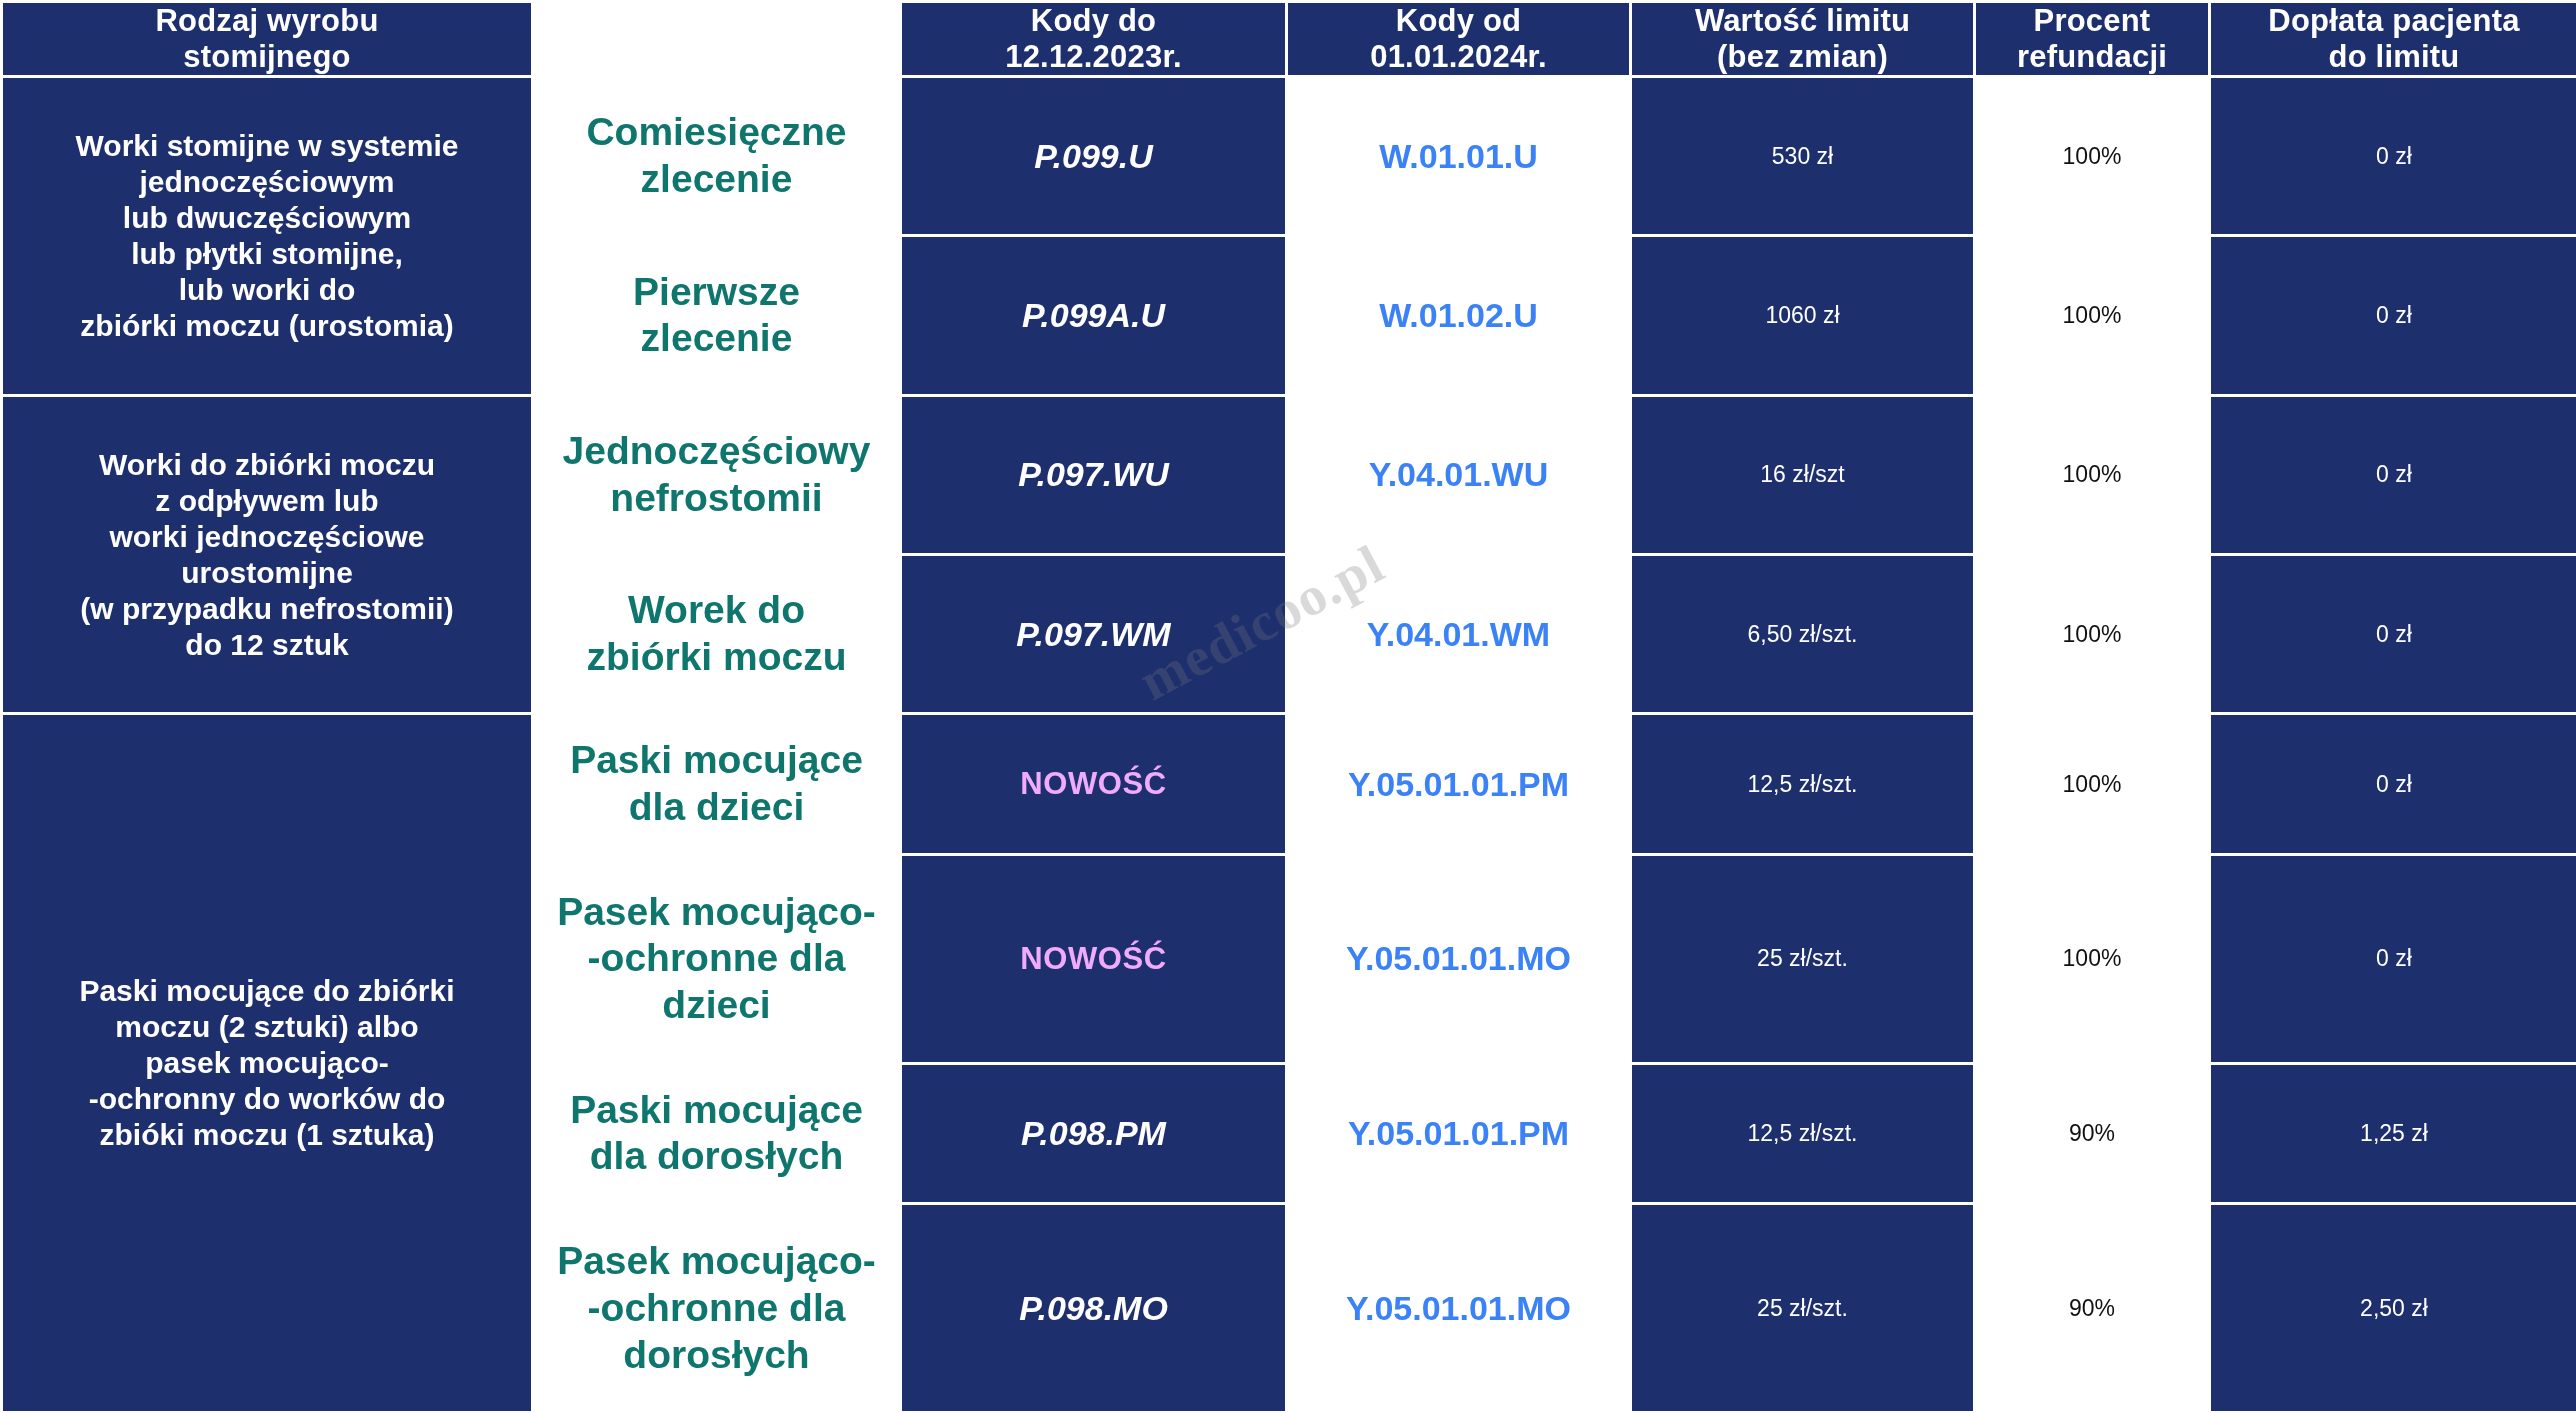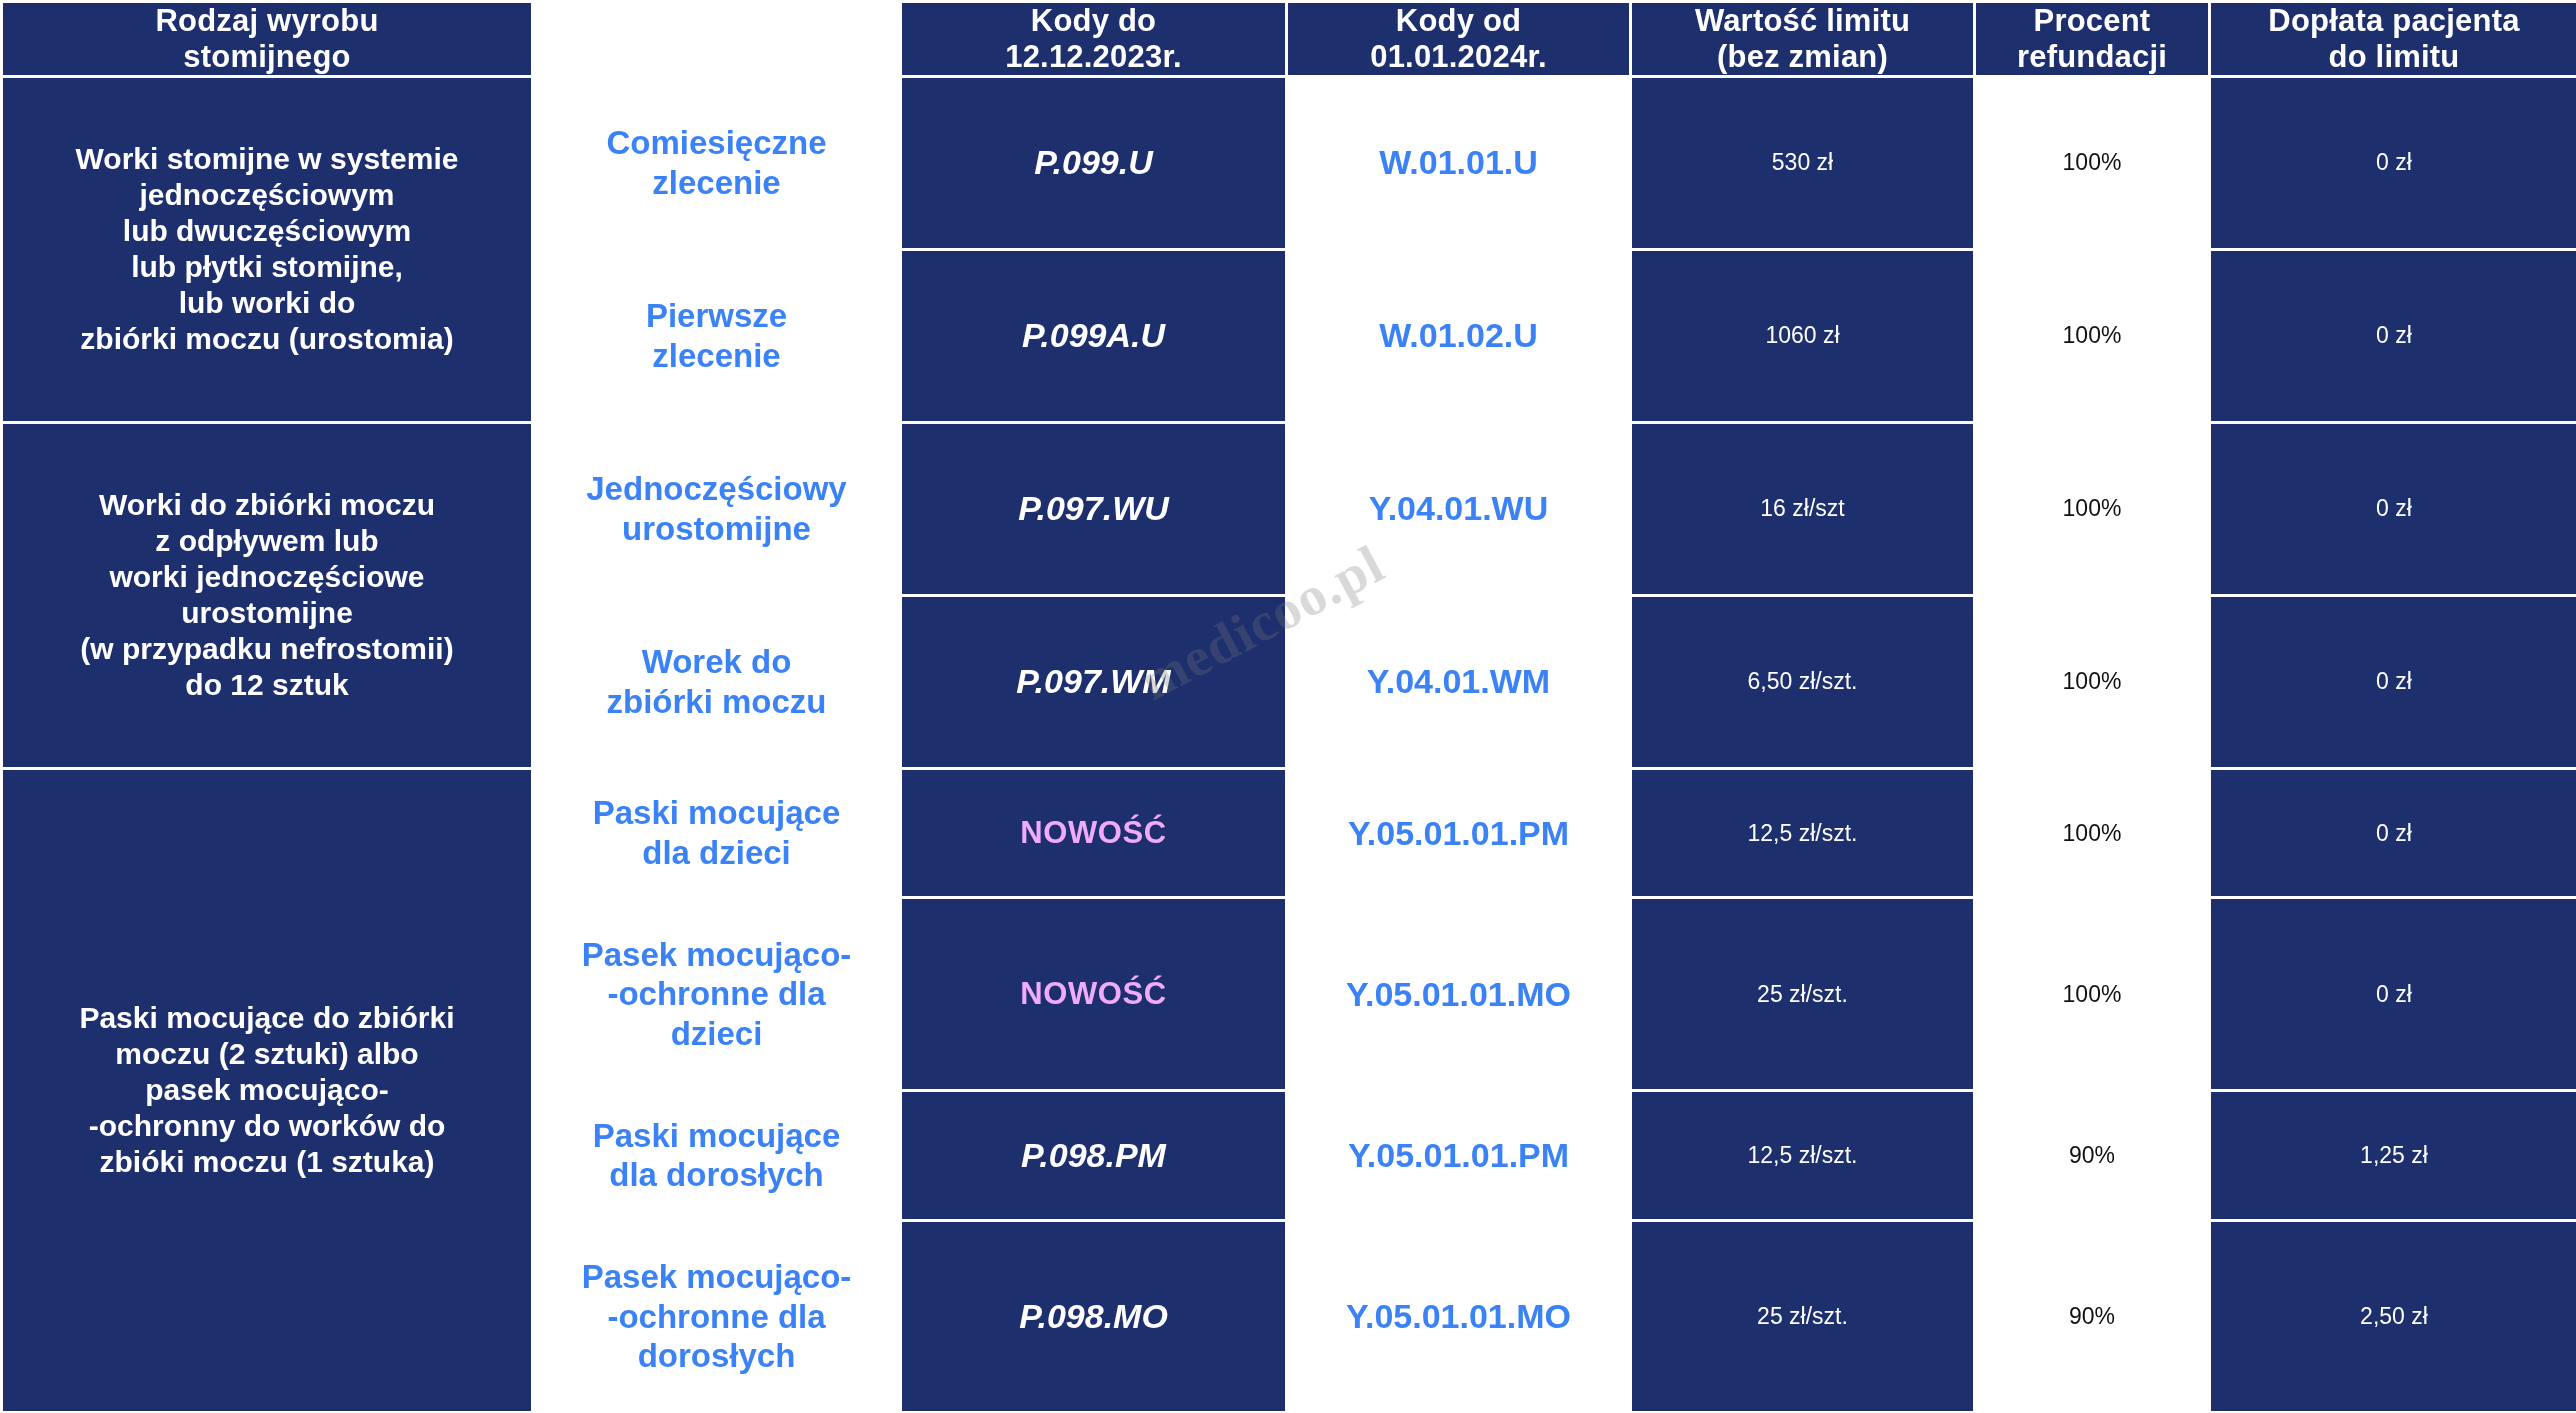--- a/index.html
+++ b/index.html
@@ -67,23 +67,23 @@
 
   .cat {
     font-weight: bold;
     font-size: 30px;
     line-height: 1.2;
     padding: 6px 4.8px;
   }
 
   .sub {
     font-weight: bold;
-    font-size: 33px;
+    font-size: 39px;
     line-height: 1.2;
-    color: #3b82f6;
+    color: #0f766e;
     padding: 6px 3.6px;
   }
 
   .code {
     font-weight: bold;
     font-size: 34px;
     line-height: 1.2;
     font-style: italic;
   }
   .code-white {
@@ -233,21 +233,21 @@
         <td class="navy cat" rowspan="2">
             <span class="cell-inner">Worki do zbiórki moczu
 z odpływem lub
 worki jednoczęściowe
 urostomijne
 (w przypadku nefrostomii)
 do 12 sztuk</span>
           </td>
         <td class="white sub dash-bottom">
             <span class="cell-inner">Jednoczęściowy
-urostomijne</span>
+nefrostomii</span>
           </td>
         <td class="navy code dash-bottom">
             <span class="cell-inner">P.097.WU</span>
           </td>
         <td class="code-white dash-bottom">
             <span class="cell-inner">Y.04.01.WU</span>
           </td>
         <td class="navy val dash-bottom">
             <span class="cell-inner">16 zł/szt</span>
           </td>

